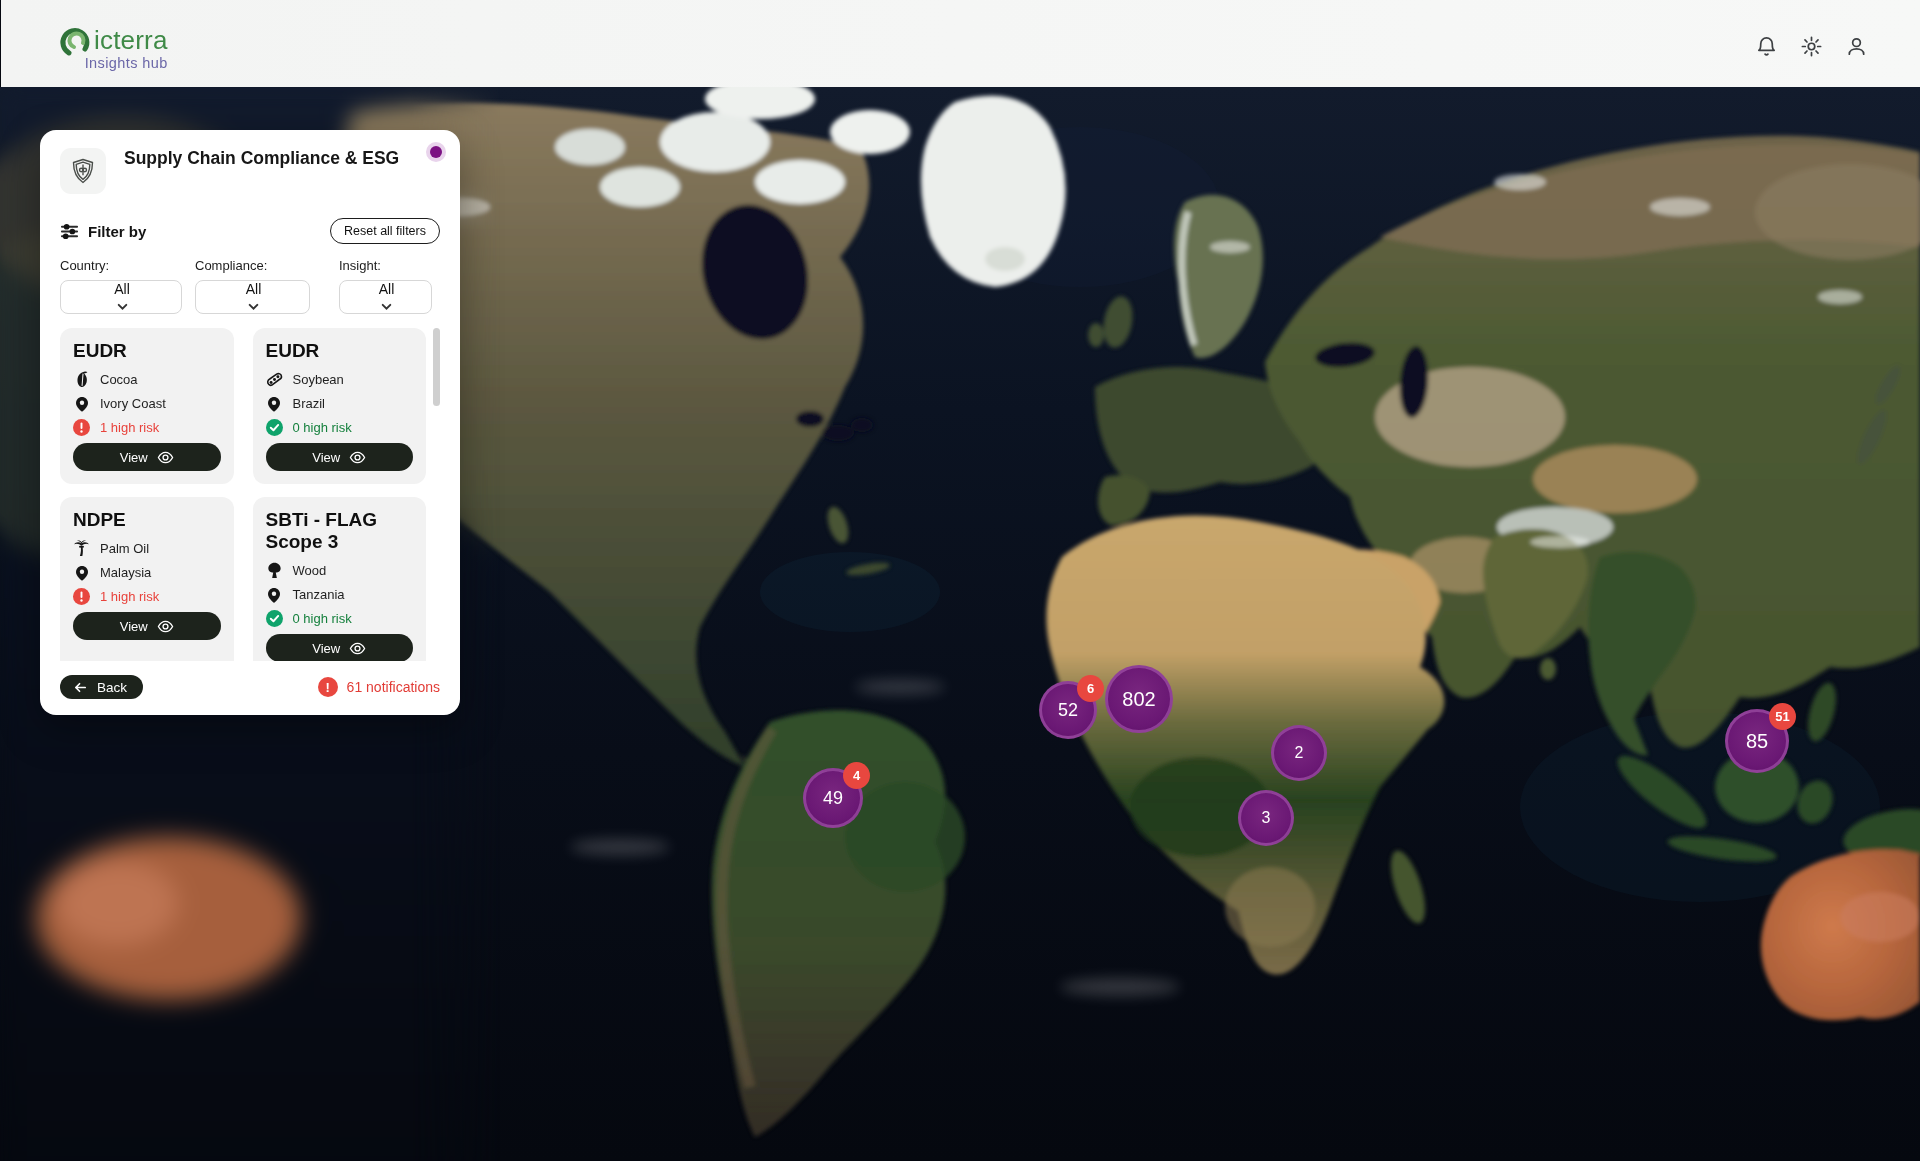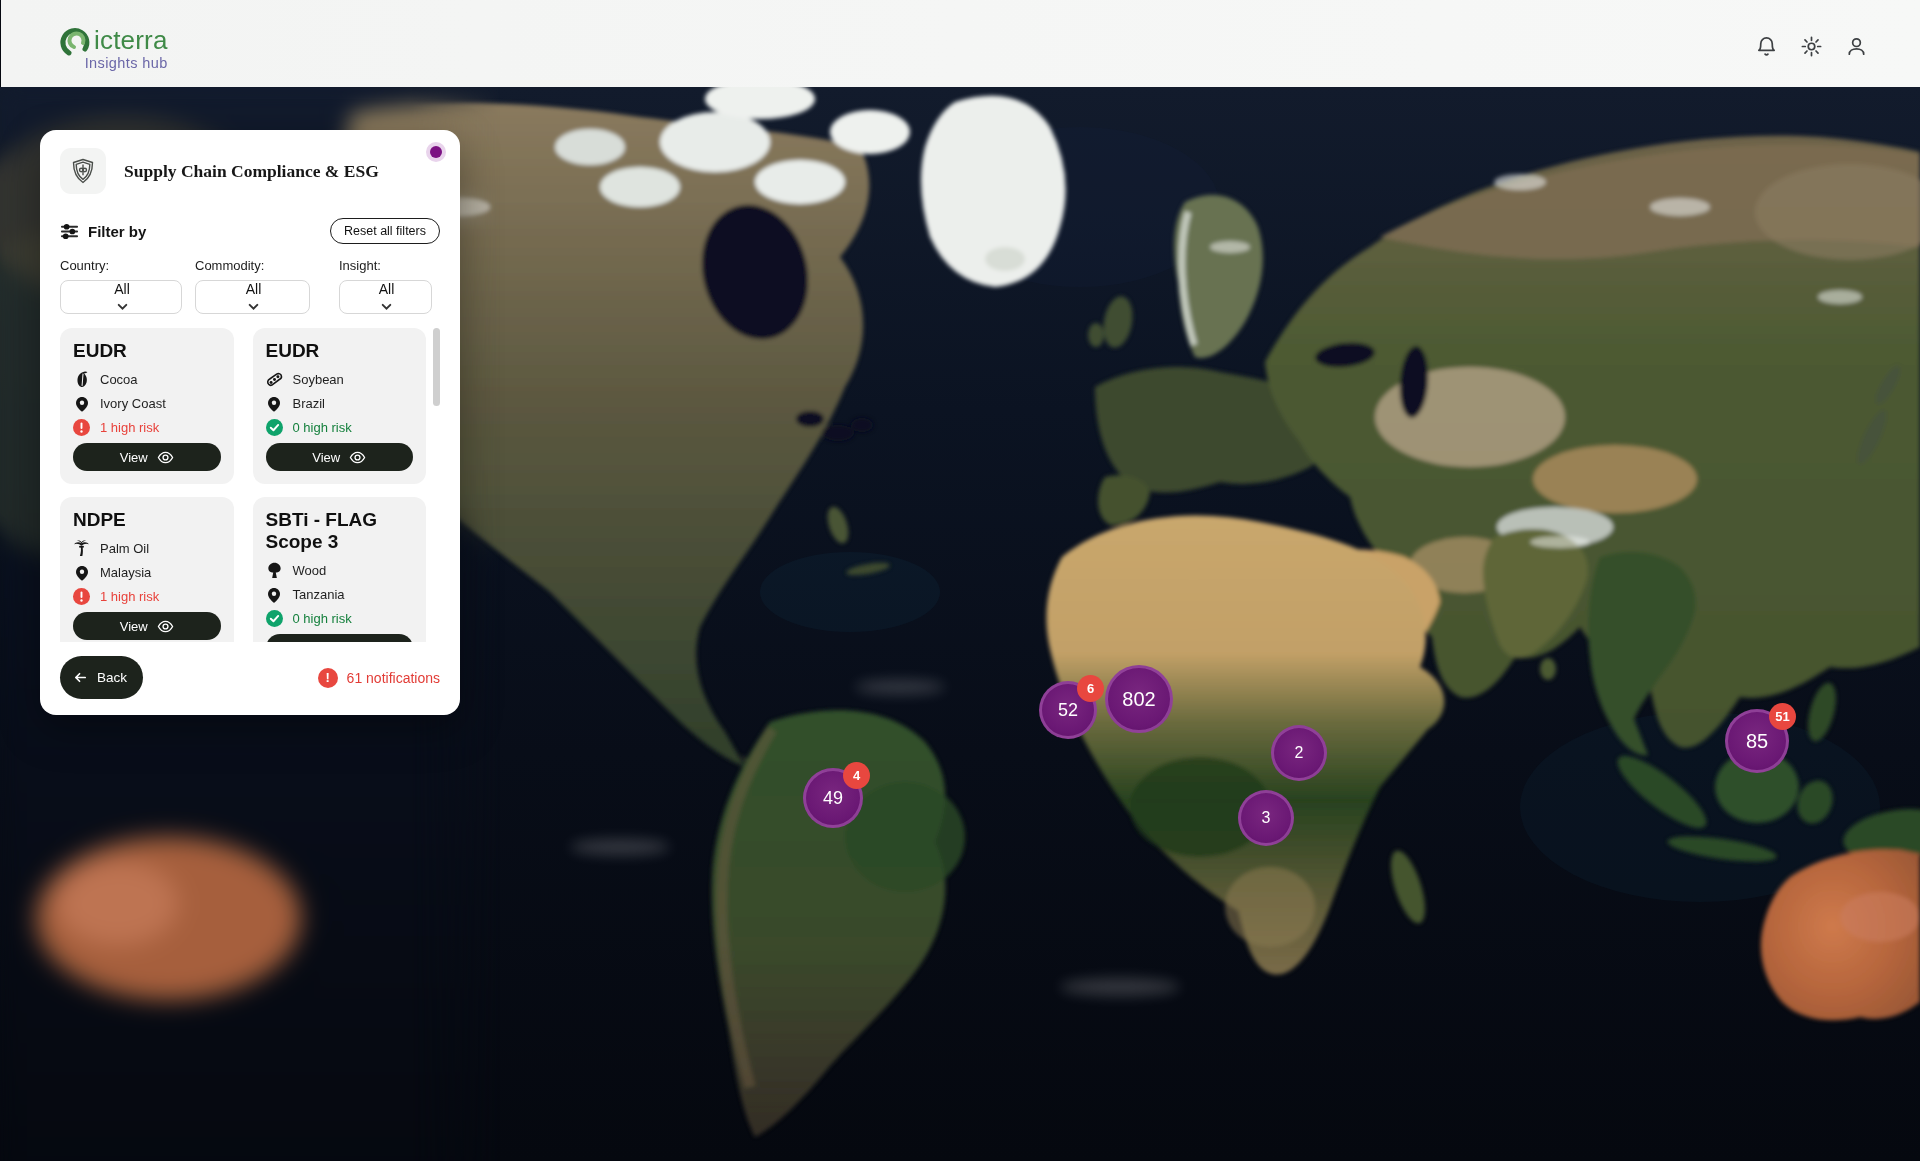--- a/index.html
+++ b/index.html
@@ -24,21 +24,21 @@
   .marker { position:absolute; transform:translate(-50%,-50%); border-radius:50%;
     background:radial-gradient(circle at 50% 42%, #79267f 0%, #6a1874 65%, #5c1066 100%);
     border:3px solid rgba(190,112,197,.45); color:#fff; display:flex; align-items:center; justify-content:center;
     font-weight:500; cursor:pointer; z-index:10; }
   .badge { position:absolute; top:-9px; right:-10px; min-width:27px; height:27px; padding:0 4px; border-radius:50%;
     background:#e8473f; color:#fff; font-size:13px; font-weight:600; display:flex; align-items:center; justify-content:center; z-index:11; }
 
   
   .panel { position:absolute; left:40px; top:43px; width:420px; height:585px; background:#ffffff; border-radius:16px;
     box-shadow:0 14px 40px rgba(0,0,0,.35); z-index:30; padding:18px 20px 16px 20px; display:flex; flex-direction:column; }
-  .panel-header { display:flex; align-items:center; position:relative;font-family:Liberation Serif, serif; }
+  .panel-header { display:flex; align-items:flex-start; position:relative; }
   .shield-chip { width:46px; height:46px; border-radius:11px; background:#f3f4f3; display:flex; align-items:center; justify-content:center; color:#4a4e4a; flex:0 0 auto; }
   .panel-title { font-size:17.5px; font-weight:700; color:#171717; margin-left:18px; }
   .status-dot { position:absolute; top:-2px; right:-2px; width:12px; height:12px; border-radius:50%; background:#7c1283; box-shadow:0 0 0 4px #e9d4ec; }
 
   .filter-row { display:flex; align-items:center; justify-content:space-between; margin-top:24px; }
   .filter-by { display:flex; align-items:center; gap:9px; font-size:15px; font-weight:700; color:#141414; }
   .reset-btn { border:1.4px solid #1d1d1d; background:#fff; border-radius:999px; padding:5px 13px; font-size:12.5px; color:#111; cursor:pointer; font-family:inherit; }
 
   .filters { display:flex; margin-top:14px; }
   .f-group { display:flex; flex-direction:column; }
@@ -54,21 +54,21 @@
   .card { background:#f2f2f2; border-radius:12px; padding:12px 13px 13px 13px; }
   .card-title { font-size:19px; font-weight:700; color:#101010; margin-bottom:9px; }
   .crow { display:flex; align-items:center; gap:10px; margin-bottom:7px; font-size:13px; color:#1f1f1f; }
   .crow .ic { width:17px; height:17px; flex:0 0 auto; display:flex; align-items:center; justify-content:center; color:#161616; }
   .risk-high { color:#e8423b; font-weight:500; }
   .risk-none { color:#15803d; font-weight:500; }
   .view-btn { margin-top:6px; width:100%; height:28px; border:none; border-radius:999px; background:#1d231c; color:#fff; font-size:13px; font-weight:500; display:flex; align-items:center; justify-content:center; gap:9px; cursor:pointer; font-family:inherit; }
   .scroll-thumb { position:absolute; right:0; top:0; width:7px; height:78px; border-radius:4px; background:#cfcfcf; cursor:pointer; }
 
   .panel-footer { display:flex; align-items:center; justify-content:space-between; padding-top:14px; }
-  .back-btn { height:43px; border:none; border-radius:999px; background:#1d231c; color:#fff; font-size:13.5px; font-weight:500; display:flex; align-items:center; gap:9px; padding:0 16px 0 13px; cursor:pointer; font-family:inherit; }
+  .back-btn { height:24px; border:none; border-radius:999px; background:#1d231c; color:#fff; font-size:13.5px; font-weight:500; display:flex; align-items:center; gap:9px; padding:0 16px 0 13px; cursor:pointer; font-family:inherit; }
   .notif { display:flex; align-items:center; gap:9px; font-size:14px; font-weight:500; color:#e23c36; }
   .notif-ic { width:20px; height:20px; border-radius:50%; background:#e8473f; color:#fff; display:flex; align-items:center; justify-content:center; font-size:13px; font-weight:700; }
 </style>
 </head>
 <body>
 
 <svg width="0" height="0" style="position:absolute">
   <defs>
     <linearGradient id="oceanG" x1="0" y1="0" x2="0" y2="1">
       <stop offset="0" stop-color="#121b2c"></stop>
@@ -310,21 +310,21 @@
         <div class="select">
           <span>All</span>
           <span class="chev">
               <svg width="13" height="13" viewBox="0 0 12 12" fill="none" stroke="#333" stroke-width="1.8" stroke-linecap="round">
                 <path d="M2.5 4.5 L6 8 L9.5 4.5"></path>
               </svg>
             </span>
         </div>
       </div>
       <div class="f-group g2">
-        <span class="f-label">Commodity:</span>
+        <span class="f-label">Compliance:</span>
         <div class="select">
           <span>All</span>
           <span class="chev">
               <svg width="13" height="13" viewBox="0 0 12 12" fill="none" stroke="#333" stroke-width="1.8" stroke-linecap="round">
                 <path d="M2.5 4.5 L6 8 L9.5 4.5"></path>
               </svg>
             </span>
         </div>
       </div>
       <div class="f-group g3">

